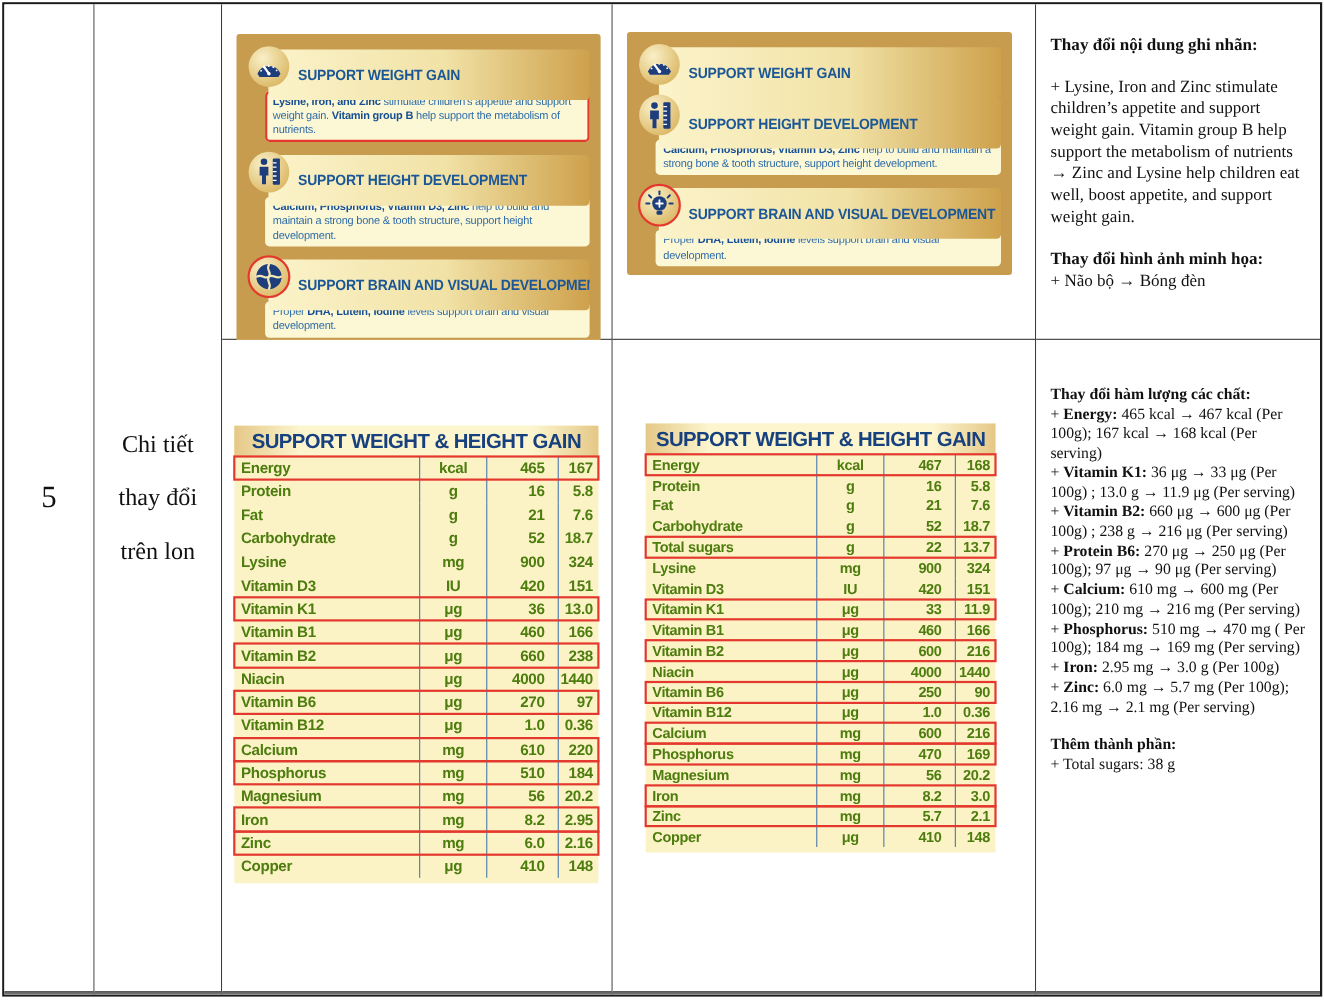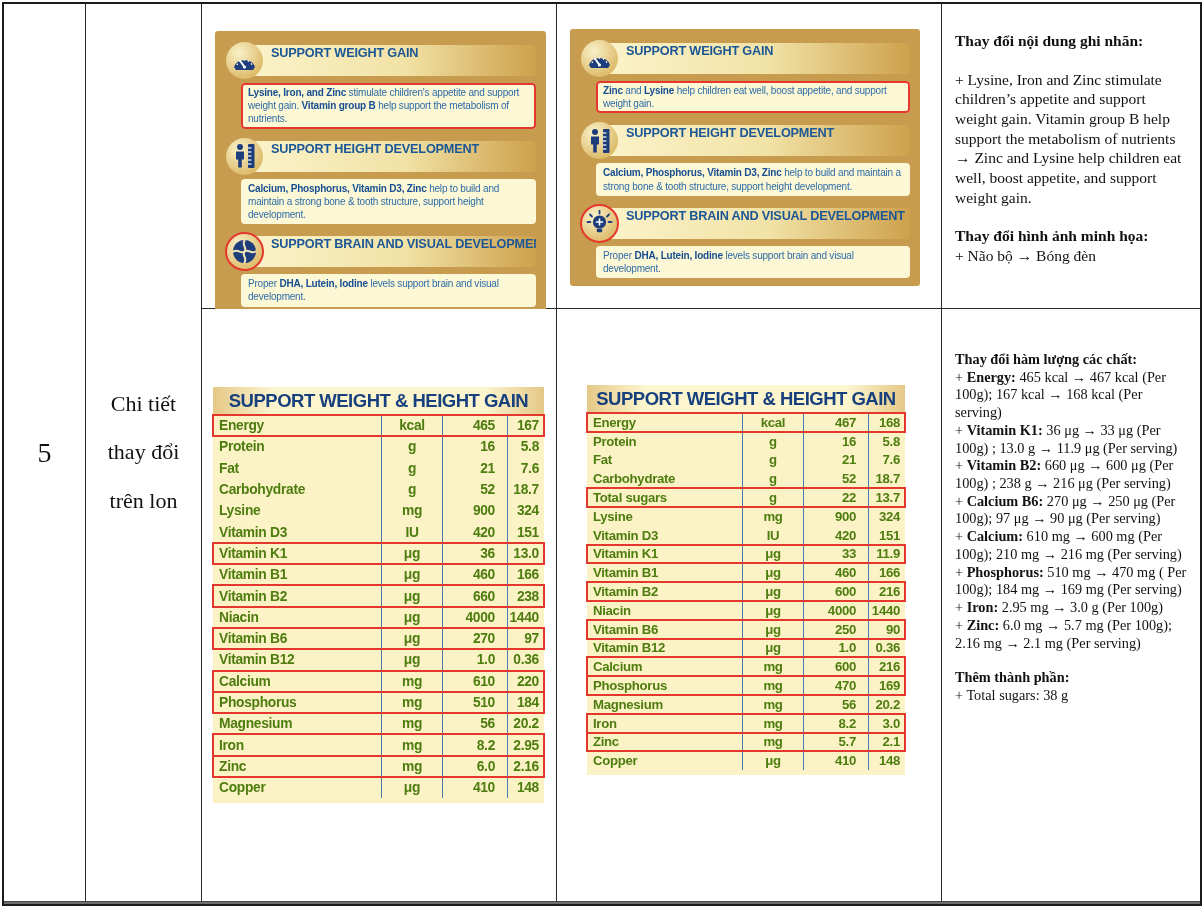--- a/index.html
+++ b/index.html
@@ -22,23 +22,23 @@
   .panel { position:absolute; background:#C79C4E; border-radius:3px; padding:11px 10px 8px 10px; }
   .panel-old { left:13px; top:27px; width:331px; }
   .panel-new { left:13px; top:25px; width:350px; }
   .lp-section { margin-bottom:9px; }
   .lp-section:last-child { margin-bottom:0; }
   .lp-head { position:relative; height:37px; }
   .lp-badge { position:absolute; left:1px; top:0; width:37px; height:37px; border-radius:50%;
               background:radial-gradient(circle at 35% 30%, #F9F0C8, #DDBB6A 75%, #C9A045);
               display:flex; align-items:center; justify-content:center; z-index:2; }
   .lp-badge.boxed { outline:2px solid #E4382E; outline-offset:-1px; }
-  .lp-band { position:absolute; left:19px; right:0; top:3px; height:31px; border-radius:4px;
+  .lp-band { position:absolute; left:19px; right:0; top:3px; height:46px; border-radius:4px;
              background:linear-gradient(90deg,#FBF3CA 0%,#F1E2A6 55%,#CEA14C 100%);
-             display:flex; padding-left:27px; overflow:hidden; }
+             display:flex; align-items:center; padding-left:27px; overflow:hidden; }
   .lp-title { font-family:"Liberation Sans", sans-serif; font-weight:bold; font-size:13.5px; color:#1B5796;
               letter-spacing:-0.2px; transform:scaleX(0.94); transform-origin:left center; white-space:nowrap; }
   .lp-desc { margin-top:4px; margin-left:16px; background:#FCF7D4; border-radius:4px; padding:3px 7px;
              font-family:"Liberation Sans", sans-serif; font-size:10px; line-height:1.32; color:#2E6CA8;
              letter-spacing:-0.2px; }
   .lp-desc.boxed { outline:2px solid #E4382E; outline-offset:-2px; }
   .b { font-weight:bold; color:#174F92; }
 
   
   .ntable { position:absolute; background:#FBF3C5; font-family:"Liberation Sans", sans-serif; padding-bottom:5px; }
@@ -149,21 +149,20 @@
                 <path d="M3 19 A11 10 0 0 1 24 19 L22 22 H5 Z" fill="#1E3D7B"></path>
                 <path d="M6 17 A8 7.5 0 0 1 21 17" fill="none" stroke="#fff" stroke-width="1.4" stroke-dasharray="1.6 2.6"></path>
                 <line x1="13.5" y1="19" x2="8.5" y2="12" stroke="#fff" stroke-width="2"></line>
                 <circle cx="13.5" cy="19" r="1.6" fill="#fff"></circle>
               </svg>
             </span>
             <div class="lp-band">
               <span class="lp-title">SUPPORT WEIGHT GAIN</span>
             </div>
           </div>
-          <div class="lp-desc boxed"><span class="b">Zinc</span><span> and </span><span class="b">Lysine</span><span> help children eat well, boost appetite, and support weight gain.</span></div>
         </div>
         <div class="lp-section">
           <div class="lp-head">
             <span class="lp-badge">
               <svg width="24" height="26" viewBox="0 0 24 26">
                 <circle cx="7" cy="4" r="3" fill="#1E3D7B"></circle>
                 <path d="M3 8.5 h8 v8 h-2.2 v8 h-3.6 v-8 H3 Z" fill="#1E3D7B"></path>
                 <rect x="15" y="1" width="6.5" height="24" rx="1" fill="#1E3D7B"></rect>
                 <g stroke="#fff" stroke-width="1.2">
                   <line x1="15" y1="5" x2="18.4" y2="5"></line>
@@ -454,21 +453,21 @@
         </div>
     </div>
   </div>
 
   <div class="cell note-bottom">
     <div class="note-h">Thay đổi hàm lượng các chất:</div>
     <div id="note-items">
         <div class="note-item">+ <span class="note-h">Energy:</span> 465 kcal → 467 kcal (Per 100g); 167 kcal → 168 kcal (Per serving)</div>
         <div class="note-item">+ <span class="note-h">Vitamin K1:</span> 36 μg → 33 μg (Per 100g) ; 13.0 g → 11.9 μg (Per serving)</div>
         <div class="note-item">+ <span class="note-h">Vitamin B2:</span> 660 μg → 600 μg (Per 100g) ; 238 g → 216 μg (Per serving)</div>
-        <div class="note-item">+ <span class="note-h">Calcium B6:</span> 270 μg → 250 μg (Per 100g); 97 μg → 90 μg (Per serving)</div>
+        <div class="note-item">+ <span class="note-h">Protein B6:</span> 270 μg → 250 μg (Per 100g); 97 μg → 90 μg (Per serving)</div>
         <div class="note-item">+ <span class="note-h">Calcium:</span> 610 mg → 600 mg (Per 100g); 210 mg → 216 mg (Per serving)</div>
         <div class="note-item">+ <span class="note-h">Phosphorus:</span> 510 mg → 470 mg ( Per 100g); 184 mg → 169 mg (Per serving)</div>
         <div class="note-item">+ <span class="note-h">Iron:</span> 2.95 mg → 3.0 g (Per 100g)</div>
         <div class="note-item">+ <span class="note-h">Zinc:</span> 6.0 mg → 5.7 mg (Per 100g); 2.16 mg → 2.1 mg (Per serving)</div>
       </div>
     <div class="gap-s"></div>
     <div class="note-h">Thêm thành phần:</div>
     <div>+ Total sugars: 38 g</div>
   </div>
 

